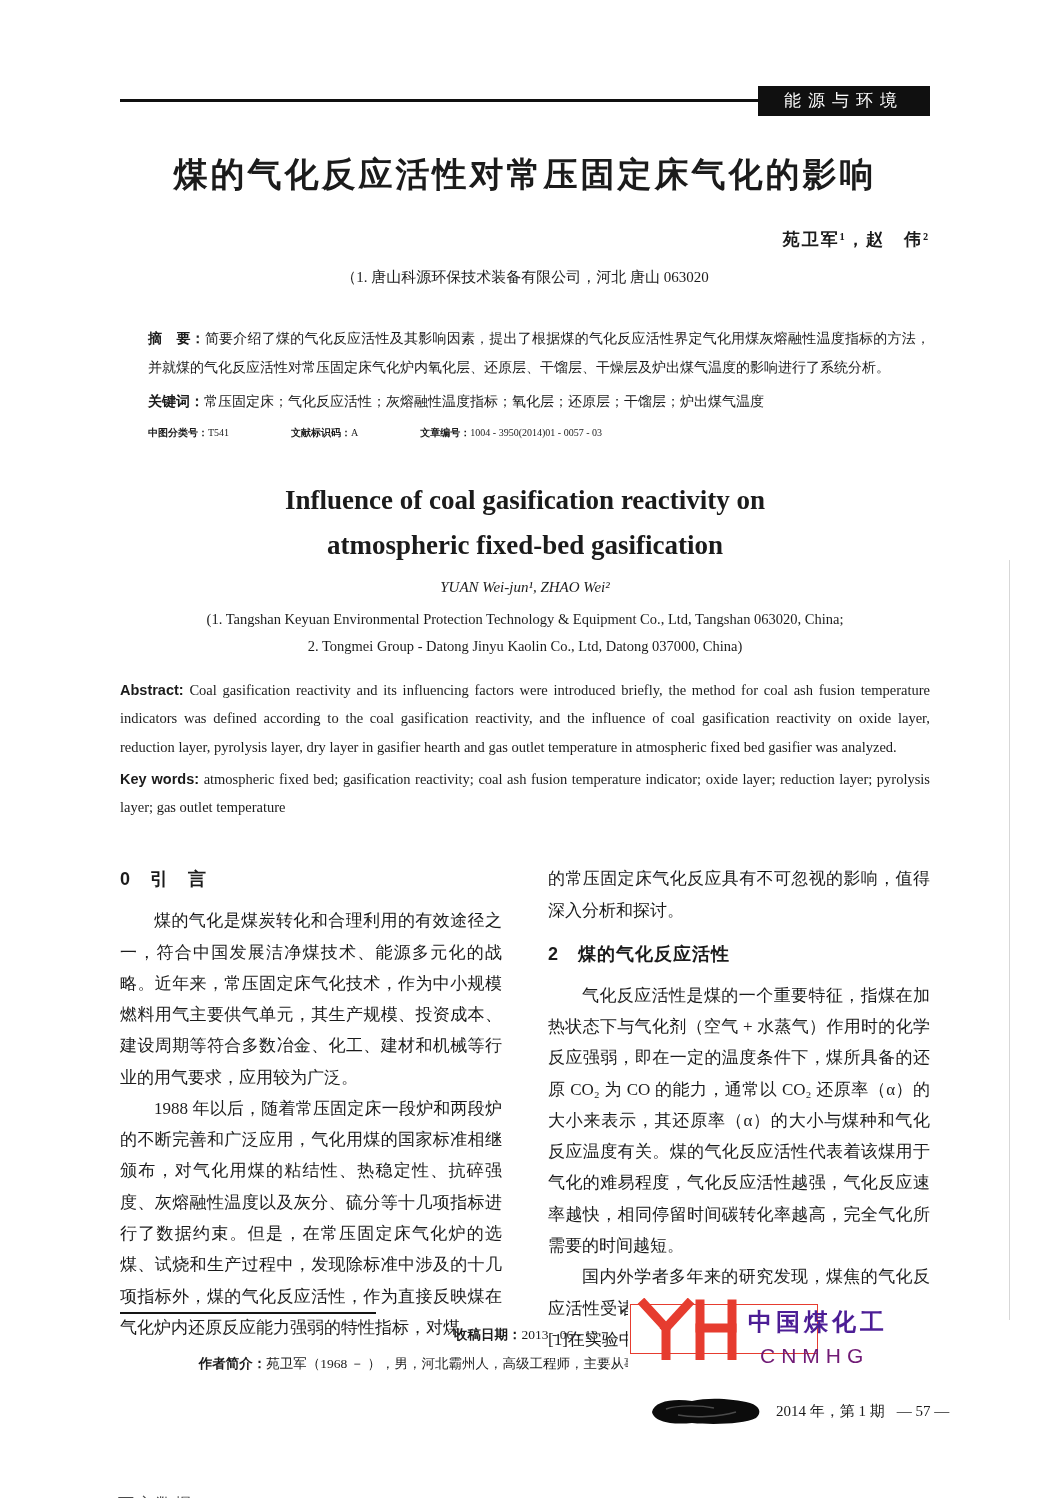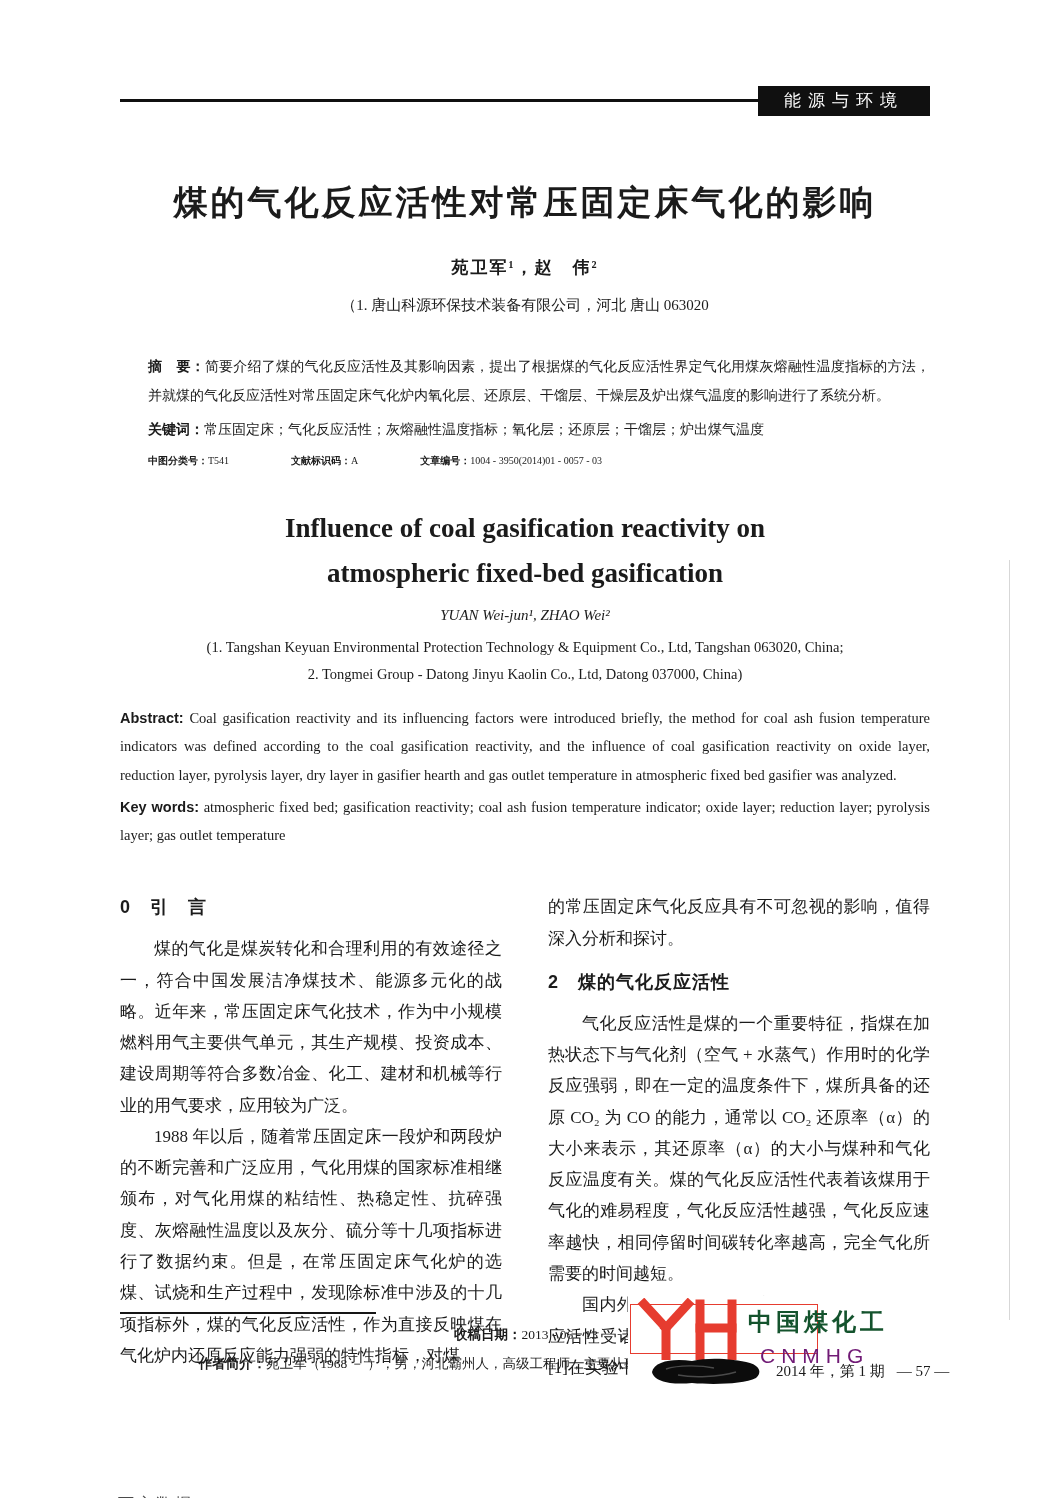--- a/index.html
+++ b/index.html
@@ -18,25 +18,25 @@
   
   .hdr { position: relative; height: 30px; }
   .hdr-line { position: absolute; left: 0; right: 0; top: 13px; height: 3px; background: #101010; }
   .hdr-banner {
     position: absolute; right: 0; top: 0; height: 30px; line-height: 30px;
     background: #101010; color: #ffffff; padding: 0 26px;
     font-family: "Liberation Sans", sans-serif; font-size: 17px; letter-spacing: 7px; font-weight: 500;
   }
 
   .title-cn {
-    margin-top: 64px; text-align: center;
+    margin-top: 36px; text-align: center;
     font-family: "Liberation Sans", sans-serif;
     font-size: 34px; font-weight: 700; letter-spacing: 3px;
   }
-  .authors-cn { margin-top: 30px; text-align: center; font-size: 17px; font-weight: 700; letter-spacing: 2px; }
+  .authors-cn { margin-top: 30px; text-align: right; font-size: 17px; font-weight: 700; letter-spacing: 2px; }
   .affil-cn { margin-top: 12px; text-align: center; font-size: 15px; line-height: 1.95; }
 
   .meta-block { margin: 32px 0 0 28px; }
   .abstract-cn, .kw-cn { font-size: 14px; line-height: 2.05; text-align: justify; }
   .kw-cn { margin-top: 4px; }
   .lbl { font-weight: 700; font-family: "Liberation Sans", sans-serif; }
   .clc-row { margin-top: 10px; font-size: 10px; display: flex; }
   .clc-row .item { margin-right: 62px; white-space: nowrap; }
   .clc-row .item:last-child { margin-right: 0; }
 
@@ -62,30 +62,30 @@
   
   .footnote { position: absolute; left: 120px; top: 1312px; width: 812px; font-size: 13.5px; line-height: 2.15; }
   .fn-rule { width: 256px; height: 0; border-top: 2px solid #151515; margin-bottom: 6px; }
   .fn-line { white-space: nowrap; overflow: hidden; text-align: center; }
 
   
   .logo { position: absolute; left: 628px; top: 1296px; width: 316px; height: 82px; background: #ffffff; }
   .logo-box { position: absolute; left: 2px; top: 8px; width: 186px; height: 48px; border: 1.5px solid #e63c2f; }
   .logo-mono { position: absolute; left: 8px; top: 2px; }
   .logo-cn {
-    position: absolute; left: 120px; top: 10px; color: #14532d;
+    position: absolute; left: 120px; top: 10px; color: #4c1d95;
     font-family: "Liberation Sans", sans-serif; font-size: 24px; font-weight: 700; letter-spacing: 4px; white-space: nowrap;
   }
   .logo-en {
     position: absolute; left: 132px; top: 48px; color: #701a75;
     font-family: "Liberation Sans", sans-serif; font-size: 21px; font-weight: 500; letter-spacing: 6px;
   }
 
   
-  .footer-line { position: absolute; left: 648px; top: 1356px; display: flex; align-items: center; gap: 12px; font-size: 15px; }
+  .footer-line { position: absolute; left: 648px; top: 1396px; display: flex; align-items: center; gap: 12px; font-size: 15px; }
   .stamp { display: block; }
   .issue { white-space: nowrap; }
   .pageno { white-space: nowrap; }
 
   .watermark {
     position: absolute; left: 118px; top: 1494px;
     font-family: "Liberation Sans", sans-serif; font-size: 16px; color: #4a4a4a; letter-spacing: 3px;
   }
 
   .scan-edge { position: absolute; right: 27px; top: 560px; width: 1px; height: 760px; background: #c6c6c6; opacity: .7; }

